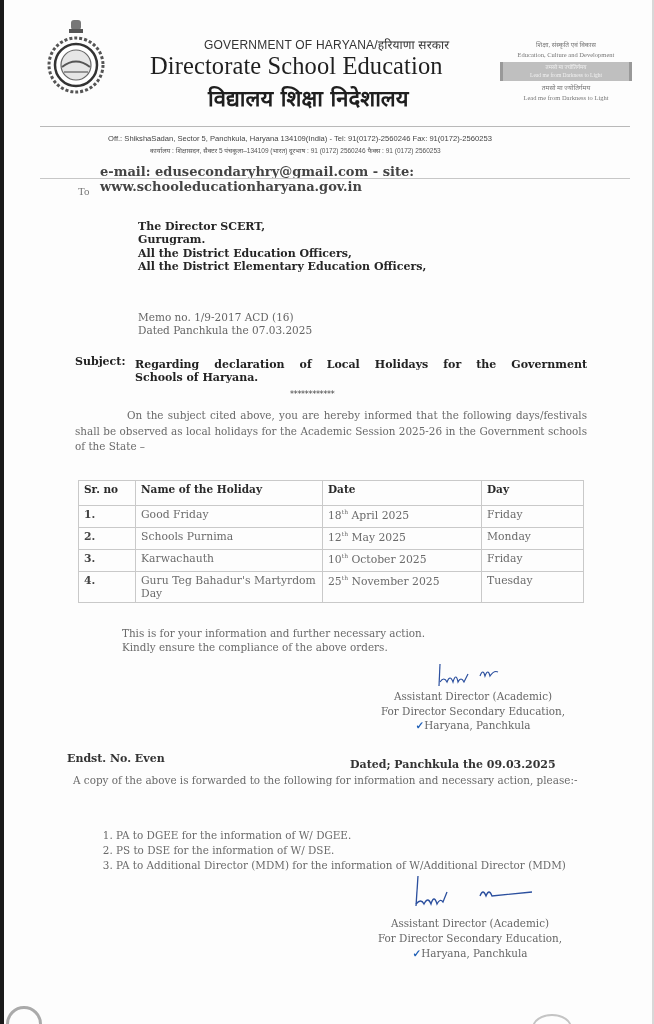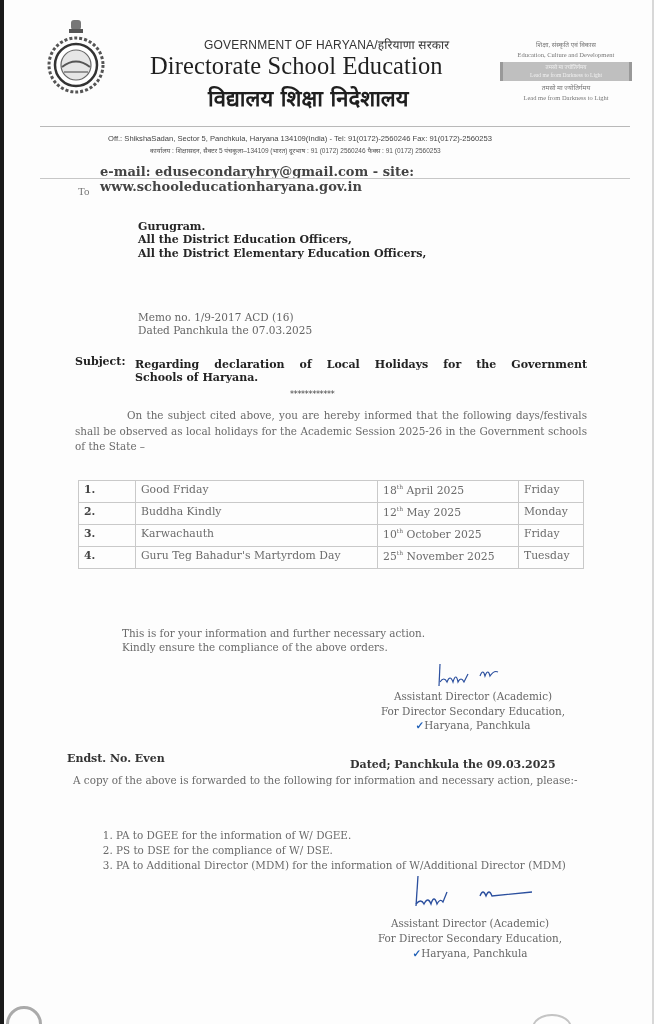--- a/index.html
+++ b/index.html
@@ -105,48 +105,55 @@
 
 <div class="abs rule1"></div>
 <div class="abs addr1">Off.: ShikshaSadan, Sector 5, Panchkula, Haryana 134109(India) - Tel: 91(0172)-2560246 Fax: 91(0172)-2560253</div>
 <div class="abs addr2">कार्यालय : शिक्षासदन, सैक्टर 5 पंचकूला–134109 (भारत) दूरभाष : 91 (0172) 2560246 फैक्स : 91 (0172) 2560253</div>
 <div class="abs email">e-mail: edusecondaryhry@gmail.com - site: www.schooleducationharyana.gov.in</div>
 <div class="abs rule2"></div>
 
 <div class="abs to">To</div>
 
 <div class="abs addressees">
+  <div>The Director SCERT,</div>
   <div>Gurugram.</div>
   <div>All the District Education Officers,</div>
   <div>All the District Elementary Education Officers,</div>
 </div>
 
 <div class="abs memo">
   <div>Memo no.  1/9-2017 ACD (16)</div>
   <div>Dated Panchkula the 07.03.2025</div>
 </div>
 
 <div class="abs subject-label">Subject:</div>
 <div class="abs subject-text">Regarding declaration of Local Holidays for the Government</div>
 <div class="abs subject-text2">Schools of Haryana.</div>
 <div class="abs stars">************</div>
 
 <div class="abs para"><span class="indent"></span><span>On the subject cited above, you are hereby informed that the following days/festivals shall be observed as local holidays for the Academic Session 2025-26 in the Government schools of the State –</span></div>
 
 <table class="holidays">
   <tbody>
+      <tr>
+    <th>Sr. no</th>
+    <th class="c-name">Name of the Holiday</th>
+    <th class="c-date">Date</th>
+    <th>Day</th>
+  </tr>
   <tr>
     <td class="sr">1.</td>
     <td>Good Friday</td>
     <td><span>18</span><sup>th</sup><span> April 2025</span></td>
     <td>Friday</td>
   </tr>
   <tr>
     <td class="sr">2.</td>
-    <td>Buddha Kindly</td>
+    <td>Schools Purnima</td>
     <td><span>12</span><sup>th</sup><span> May 2025</span></td>
     <td>Monday</td>
   </tr>
   <tr>
     <td class="sr">3.</td>
     <td>Karwachauth</td>
     <td><span>10</span><sup>th</sup><span> October 2025</span></td>
     <td>Friday</td>
   </tr>
   <tr>
@@ -173,21 +180,21 @@
   <div>For Director Secondary Education,</div>
   <div><span class="tick">✓</span><span>Haryana, Panchkula</span></div>
 </div>
 
 <div class="abs endst">Endst. No. Even</div>
 <div class="abs endst-date">Dated; Panchkula the 09.03.2025</div>
 <div class="abs copy"><span class="first">A copy of the above is forwarded to the following for information and necessary action, please:-</span></div>
 
 <ol class="cclist">
   <li>PA to DGEE for the information of W/ DGEE.</li>
-  <li>PS to DSE for the compliance of W/ DSE.</li>
+  <li>PS to DSE for the information of W/ DSE.</li>
   <li>PA to Additional Director (MDM) for the information of W/Additional Director (MDM)</li>
 </ol>
 
 <svg class="abs sig2" viewBox="0 0 135 34">
   <path d="M8 0 L6 30" stroke="#2b4f9e" stroke-width="1.3" fill="none"></path>
   <path d="M6 28 q5 -6 8 0 q4 -8 7 0 q3 -10 6 0 q3 -6 6 -2 l4 -10" stroke="#2b4f9e" stroke-width="1.3" fill="none"></path>
   <path d="M70 20 q3 -8 6 0 q3 -8 6 0 l40 -4" stroke="#2b4f9e" stroke-width="1.3" fill="none"></path>
 </svg>
 <div class="abs sigblock2">
   <div>Assistant Director (Academic)</div>

